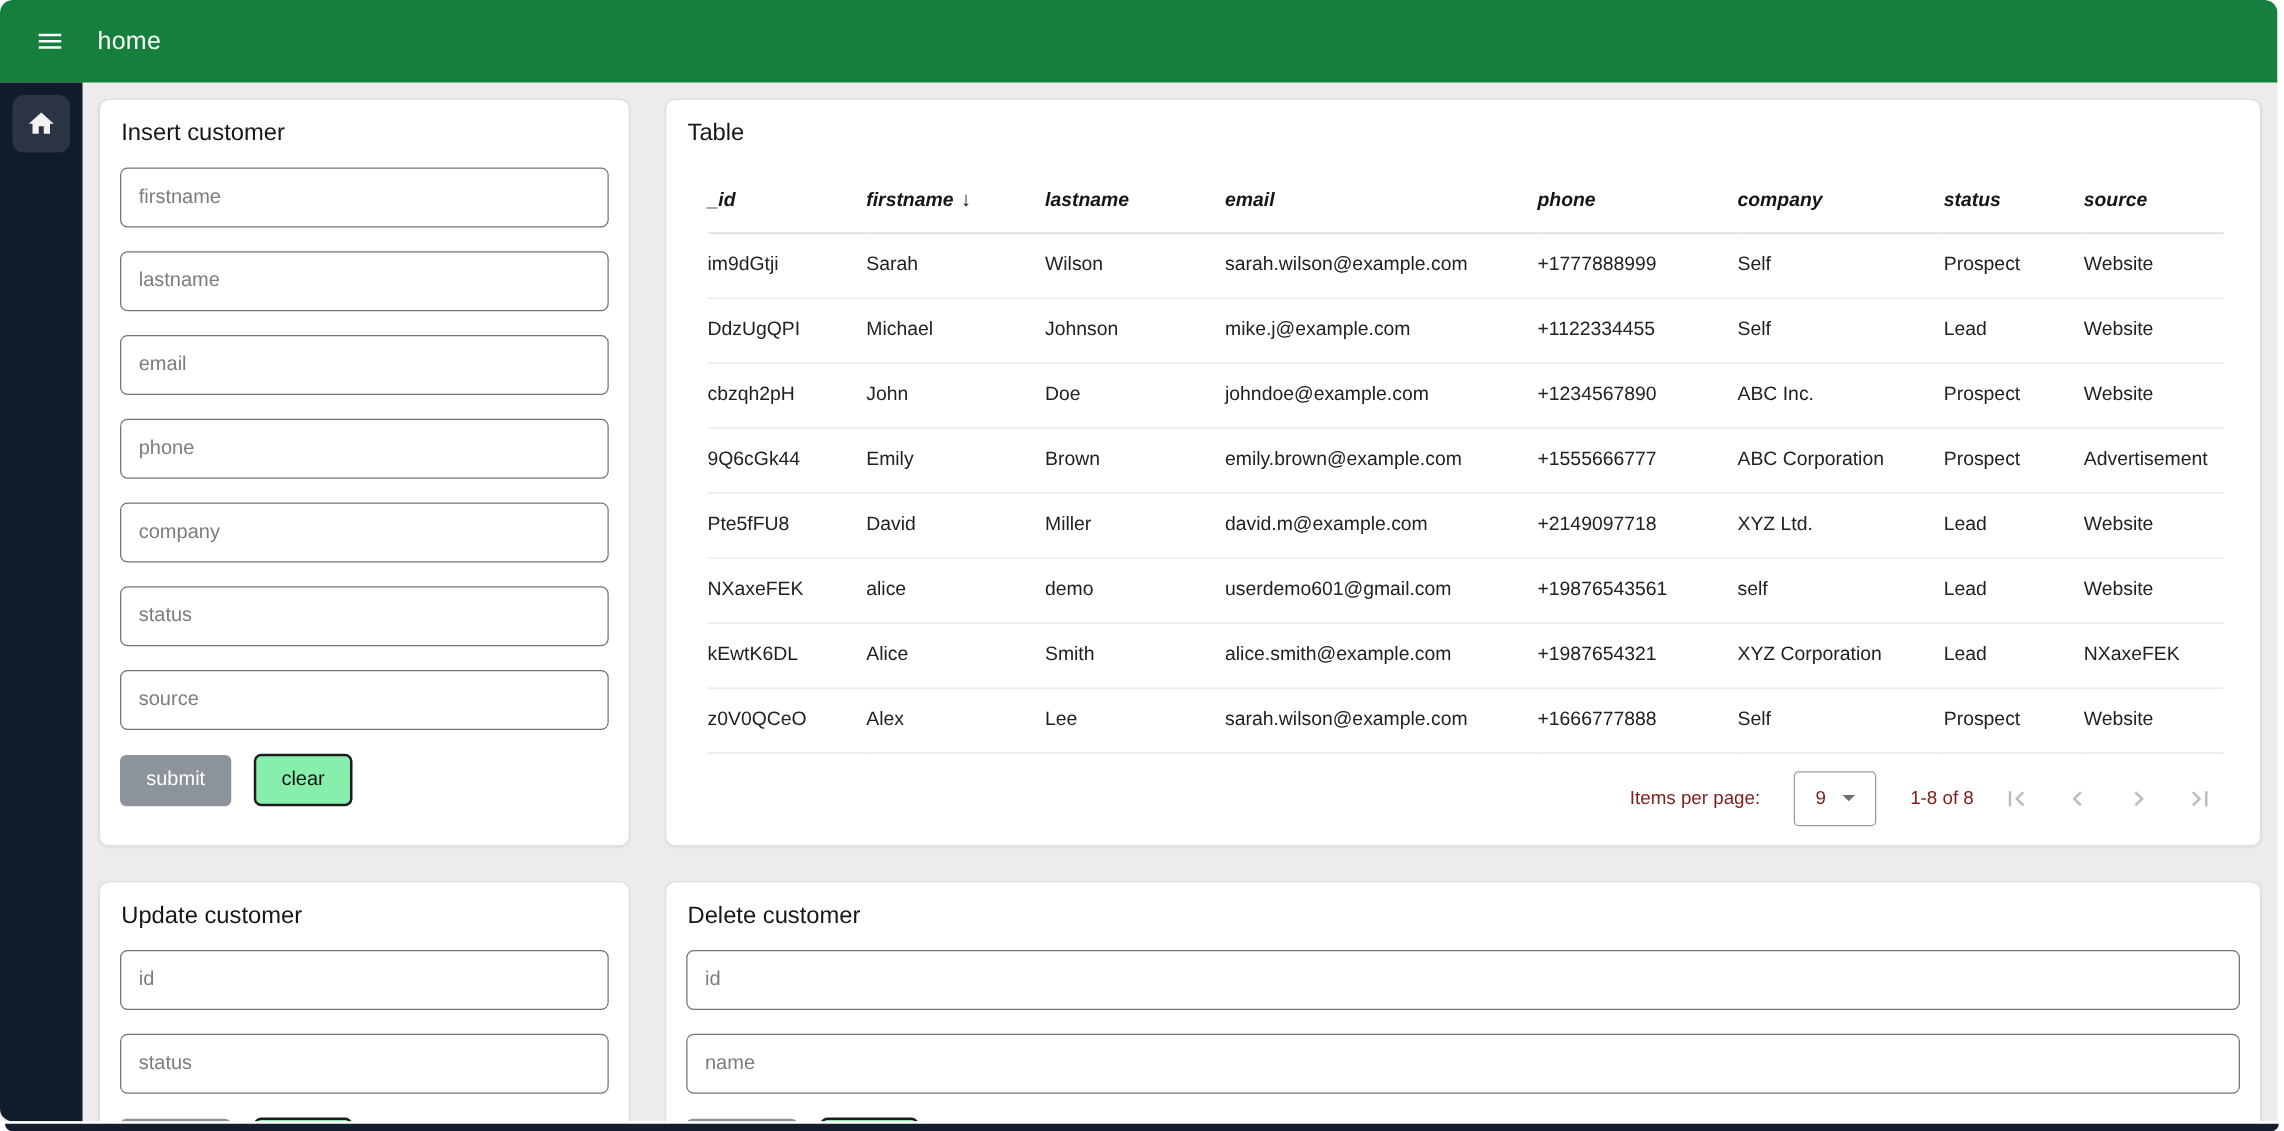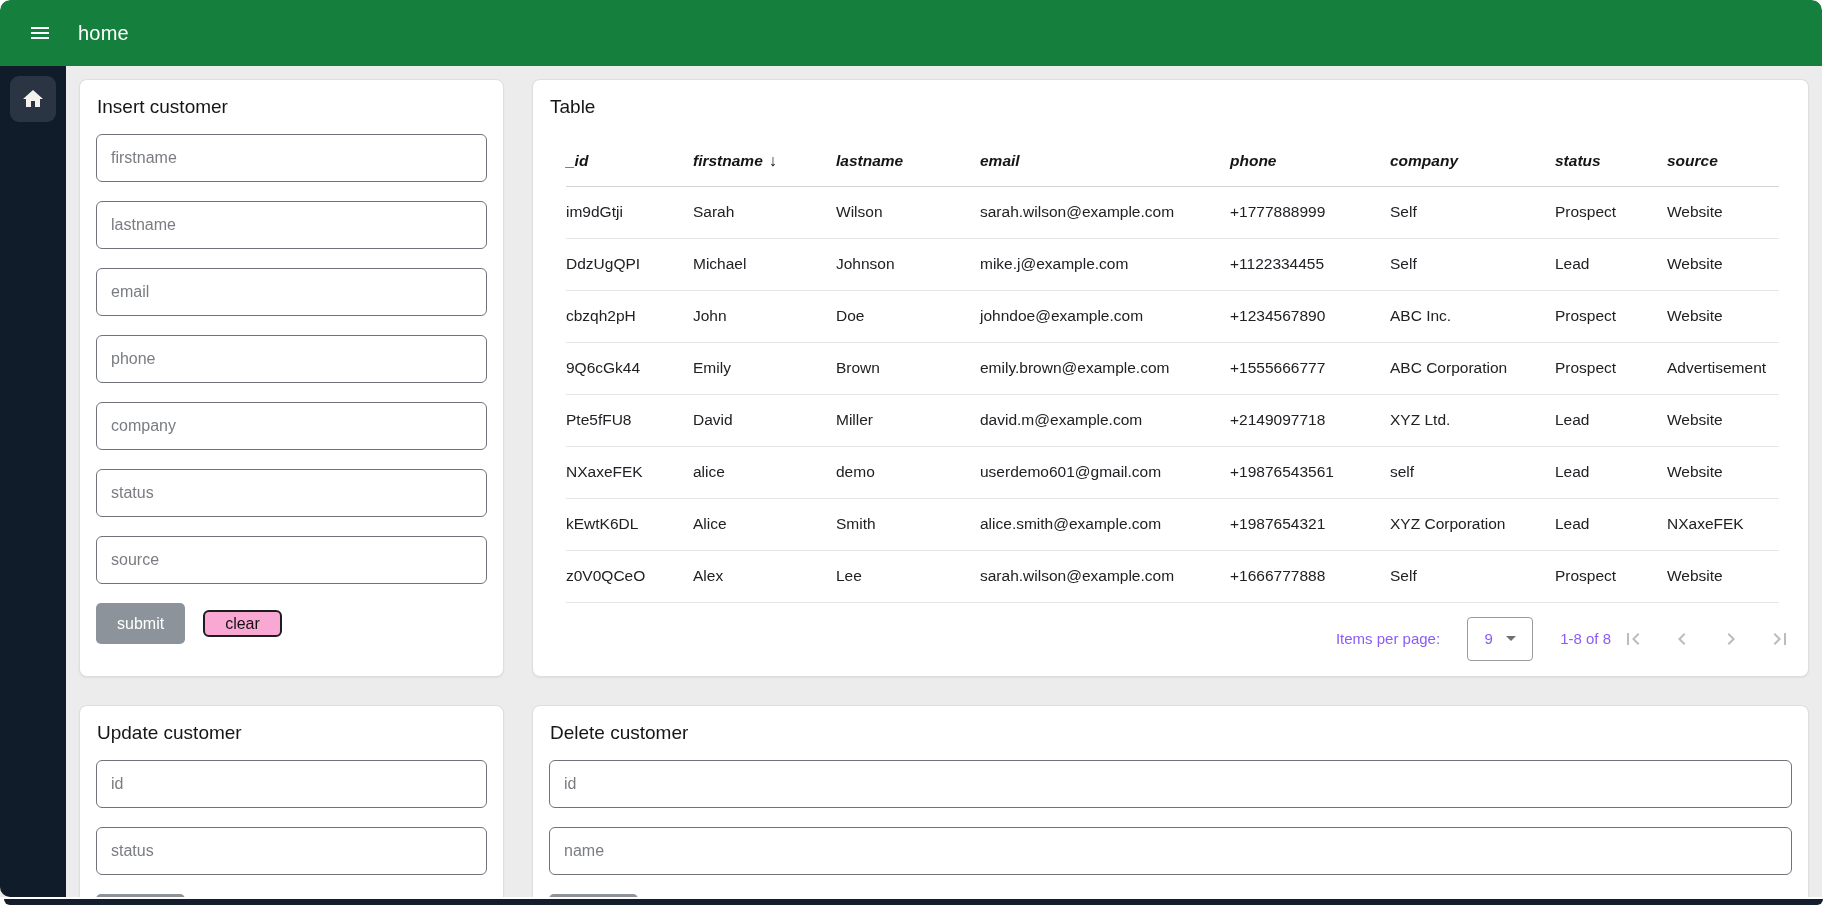--- a/index.html
+++ b/index.html
@@ -31,42 +31,42 @@
 
   
   .form-body { padding:0 16px; }
   .field { display:block; width:100%; height:48px; border:1px solid #70747a; border-radius:6px;
            padding:0 14px; font-size:16px; color:#1f1f1f; background:#fff; outline:none;
            margin-bottom:19px; font-family:"Liberation Sans", sans-serif; }
   .field::placeholder { color:#797c80; }
   .btn-row { display:flex; align-items:center; margin-top:8px; }
   .btn-submit { height:41px; padding:0 21px; background:#8d939b; color:#ffffff; border:none;
                 border-radius:5px; font-size:16px; cursor:pointer; font-family:"Liberation Sans", sans-serif; }
-  .btn-clear { height:27px; padding:0 20px; background:#f9a8d4; color:#121212;
+  .btn-clear { height:42px; padding:0 20px; background:#86efac; color:#121212;
                border:2px solid #1d1d1f; border-radius:6px; font-size:16px; margin-left:18px;
                cursor:pointer; font-family:"Liberation Sans", sans-serif; }
 
   
   .tbl { border-collapse:collapse; table-layout:fixed; width:calc(100% - 62px); margin:2px 29px 0 33px; }
   .tbl th { text-align:left; font-size:15.5px; font-weight:700; color:#151515; height:50px;
             border-bottom:1px solid #d4d4d4; padding:0; white-space:nowrap;font-style:italic; }
   .tbl td { font-size:15.5px; color:#202124; height:52px; border-bottom:1px solid #e6e6e6;
             padding:0; white-space:nowrap; overflow:visible; }
   .sort-arrow { font-weight:700; font-size:16px; margin-left:6px; color:#111; }
   col.c1{width:127px} col.c2{width:143px} col.c3{width:144px} col.c4{width:250px}
   col.c5{width:160px} col.c6{width:165px} col.c7{width:112px}
 
   .paginator { height:72px; display:flex; align-items:center; justify-content:flex-end;
-               padding-right:14px; font-size:15px; color:#8b5cf6; }
+               padding-right:34px; font-size:15px; color:#7f1d1d; }
   .pager-select { width:66px; height:44px; border:1px solid #9a9a9a; border-radius:4px;
                   margin:0 27px; display:flex; align-items:center; justify-content:center;
                   gap:13px; font-size:15px; background:#fff; cursor:pointer; }
   .caret { width:0; height:0; border-left:5px solid transparent; border-right:5px solid transparent;
            border-top:5.5px solid #6f6f6f; }
-  .range { margin-right:8px; }
+  .range { margin-right:20px; }
   .pager-icons { display:flex; align-items:center; gap:21px; }
   .pager-btn { width:28px; height:28px; border:none; background:transparent; display:flex;
                align-items:center; justify-content:center; cursor:default; }
 </style>
 </head>
 <body>
 
 <div class="app">
 
   <header class="topbar">

